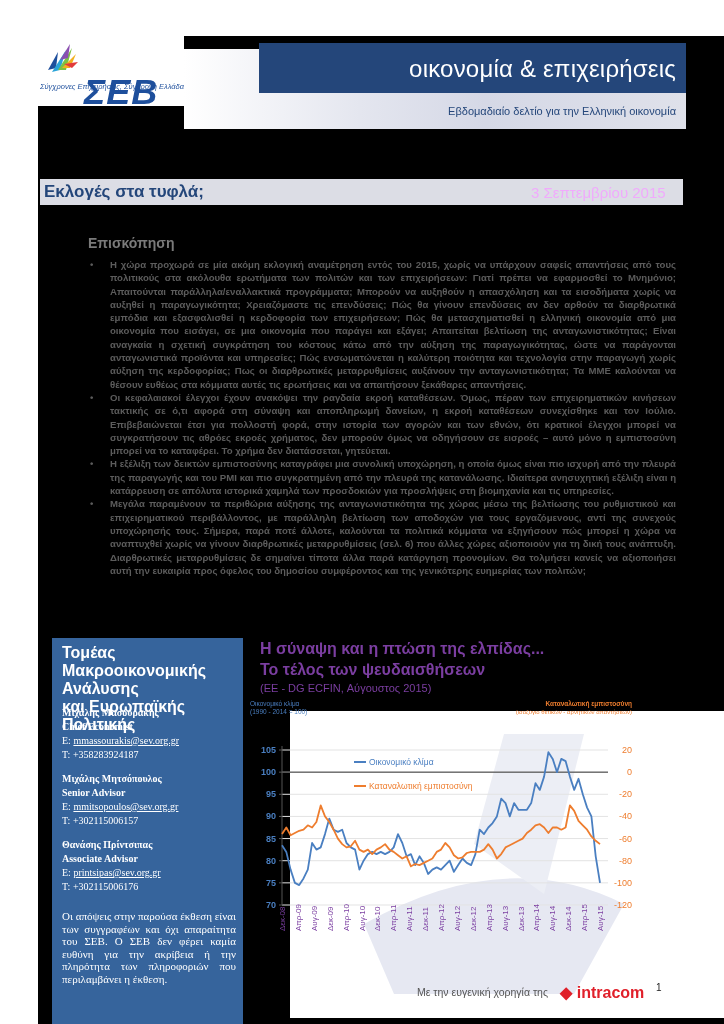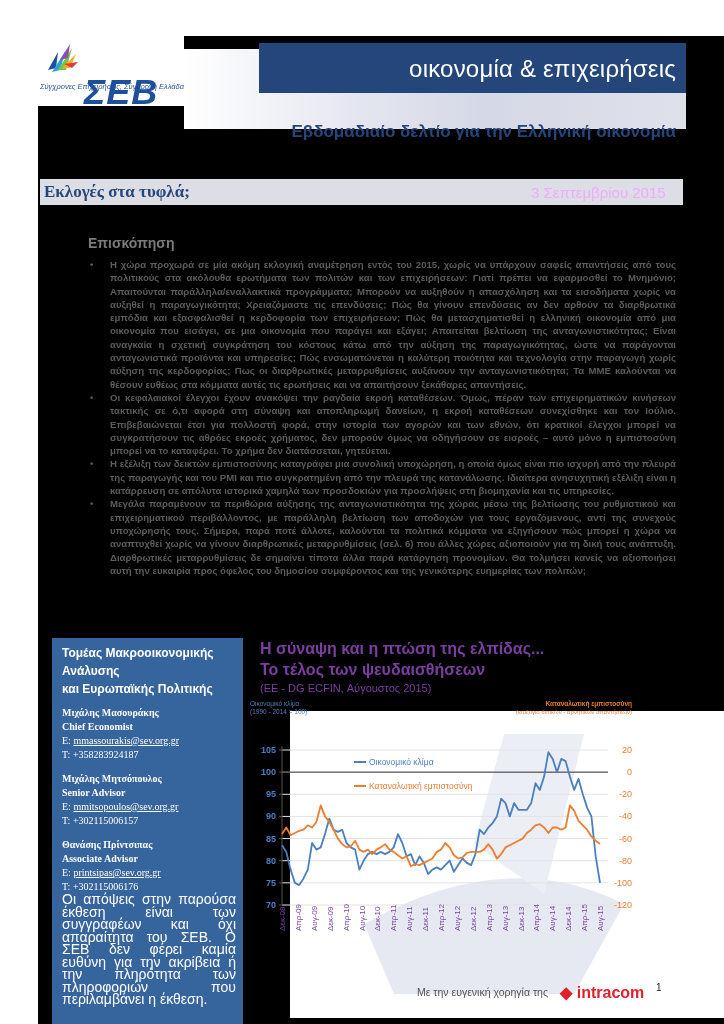--- a/index.html
+++ b/index.html
@@ -4,38 +4,38 @@
 <style>
   html,body{margin:0;padding:0;}
   body{width:724px;height:1024px;position:relative;background:#000;overflow:hidden;font-family:"Liberation Sans",sans-serif;}
   .abs{position:absolute;}
   #topwhite{left:0;top:0;width:724px;height:36px;background:#fff;}
   #leftwhite{left:0;top:0;width:38px;height:1024px;background:#fff;}
   #logo-box{left:38px;top:36px;width:146px;height:70px;background:#fff;}
   #header-strip{left:184px;top:49px;width:502px;height:80px;background:linear-gradient(90deg,#ffffff 0%,#e4e6ef 35%,#d5d8e6 60%,#dfe1ea 100%);}
   #header-blue{left:259px;top:43px;width:427px;height:50px;background:#24467a;}
   #header-title{right:48px;top:55px;color:#fff;font-size:24px;letter-spacing:0.2px;}
-  #header-sub{right:48px;top:122px;color:#24467a;font-size:17px;font-weight:bold;}
+  #header-sub{right:48px;top:105px;color:#24467a;font-size:11px;font-weight:normal;}
   #logo-text{left:52px;top:36px;color:#1e4f9c;font-size:36px;font-weight:bold;font-style:italic;letter-spacing:1px;margin-top:35px;}
   #logo-tagline{left:40px;top:82px;color:#1e4f9c;font-size:7.5px;font-style:italic;}
   #logo-mark{left:42px;top:40px;width:40px;height:38px;}
   #title-bar{left:40px;top:179px;width:643px;height:26px;background:#dcdde5;}
-  #title-left{left:44px;top:182px;color:#24467a;font-size:17px;font-weight:bold;font-family:Liberation Serif, serif;}
+  #title-left{left:44px;top:182px;color:#24467a;font-size:17px;font-weight:bold;}
   #title-right{left:531px;top:184px;color:#f0abfc;font-size:15px;font-weight:normal;}
   #overview-h{left:88px;top:235px;color:#7a7a7a;font-size:14px;font-weight:bold;}
   #bullets{left:88px;top:258px;width:588px;color:#5c5c5c;font-size:9.6px;line-height:13.3px;font-weight:bold;}
   #bullets ul{margin:0;padding:0 0 0 22px;list-style:none;}
   #bullets li{position:relative;text-align:justify;}
   #bullets li::before{content:"•";position:absolute;left:-20px;color:#5c5c5c;}
   #sidebar{left:52px;top:638px;width:191px;height:386px;background:#36649c;color:#fff;}
-  #sidebar .dept{position:absolute;left:10px;top:6px;font-size:12px;font-weight:bold;line-height:18px;}
+  #sidebar .dept{position:absolute;left:10px;top:6px;font-size:16px;font-weight:bold;line-height:18px;}
   .person{position:absolute;left:10px;font-size:10px;line-height:14px;font-family:Liberation Serif, serif;}
   .person .nm,.person .rl{font-weight:bold;}
   .person .em a{color:#fff;text-decoration:underline;}
-  #disclaimer{position:absolute;left:10px;top:255px;width:174px;font-size:14px;line-height:12.5px;text-align:justify;}
+  #disclaimer{position:absolute;left:10px;top:272px;width:174px;font-size:11px;line-height:12.5px;text-align:justify;font-family:Liberation Serif, serif;}
   #chart-title1{left:260px;top:640px;color:#7b3ea1;font-size:16px;font-weight:bold;}
   #chart-title2{left:260px;top:661px;color:#7b3ea1;font-size:16px;font-weight:bold;}
   #chart-src{left:260px;top:682px;color:#7b3ea1;font-size:11px;}
   #chart-area{left:290px;top:711px;width:434px;height:313px;background:#fff;}
   #chart-svg{left:244px;top:694px;}
   #sponsor{left:417px;top:986px;color:#555;font-size:10.5px;}
   #sponsor-logo{left:560px;top:983px;color:#e0202a;font-size:16px;font-weight:bold;}
   #page-no{left:656px;top:982px;color:#222;font-size:10px;}
   #bottom-black{left:290px;top:1018px;width:434px;height:6px;background:#000;}
 </style>

